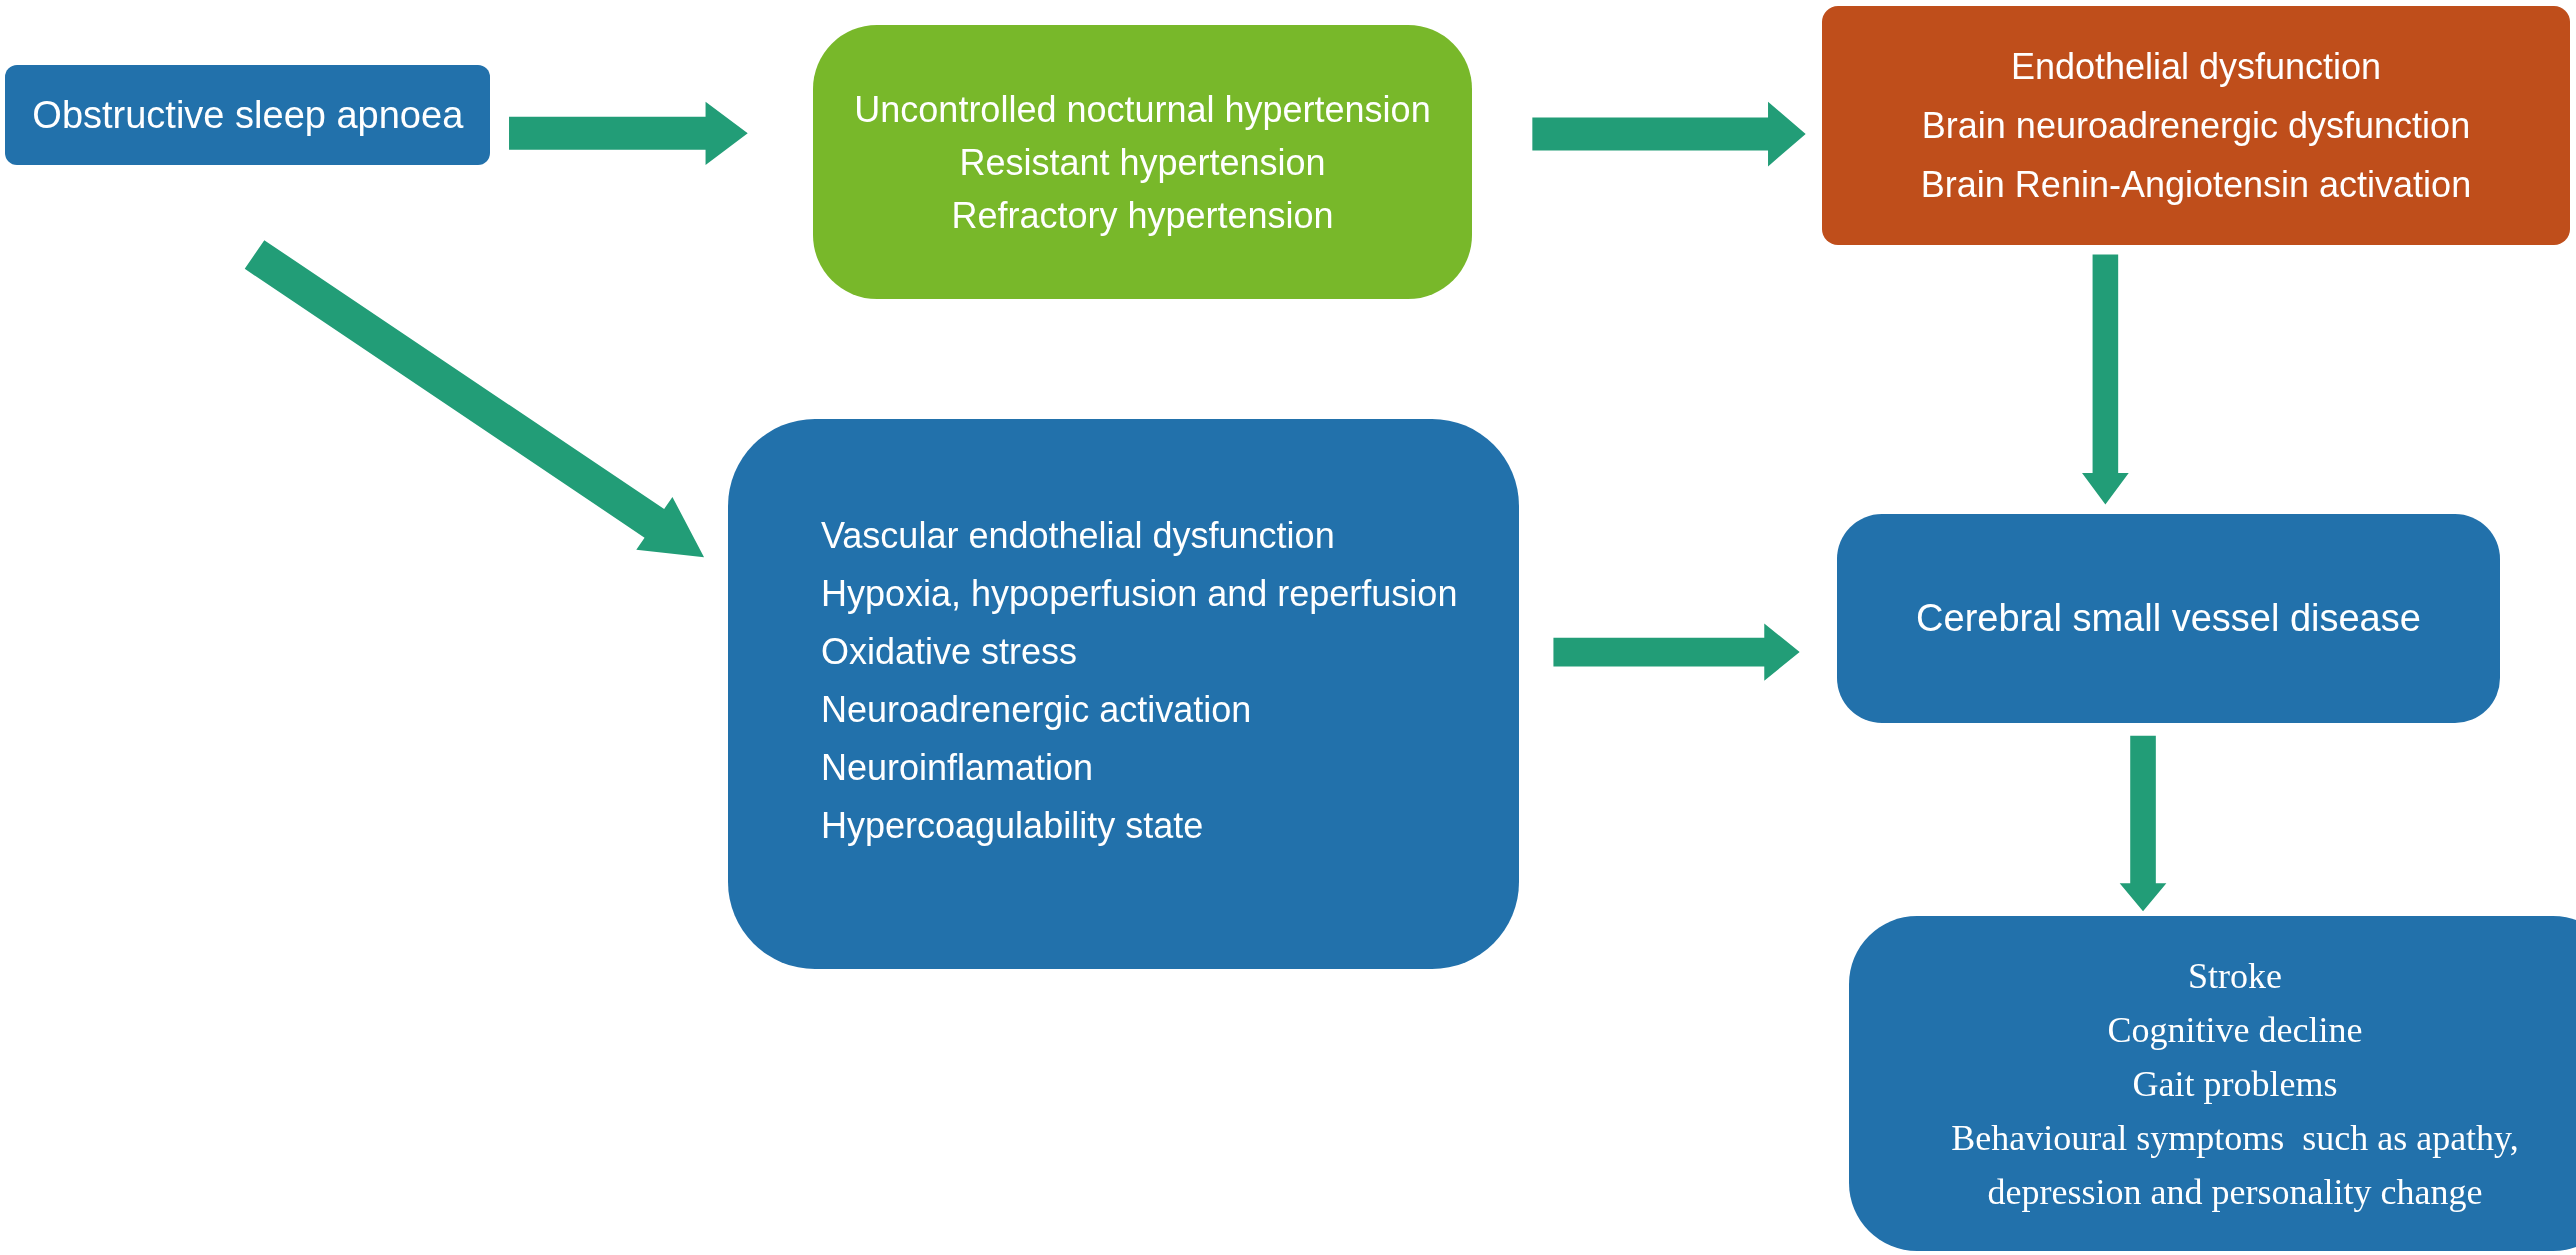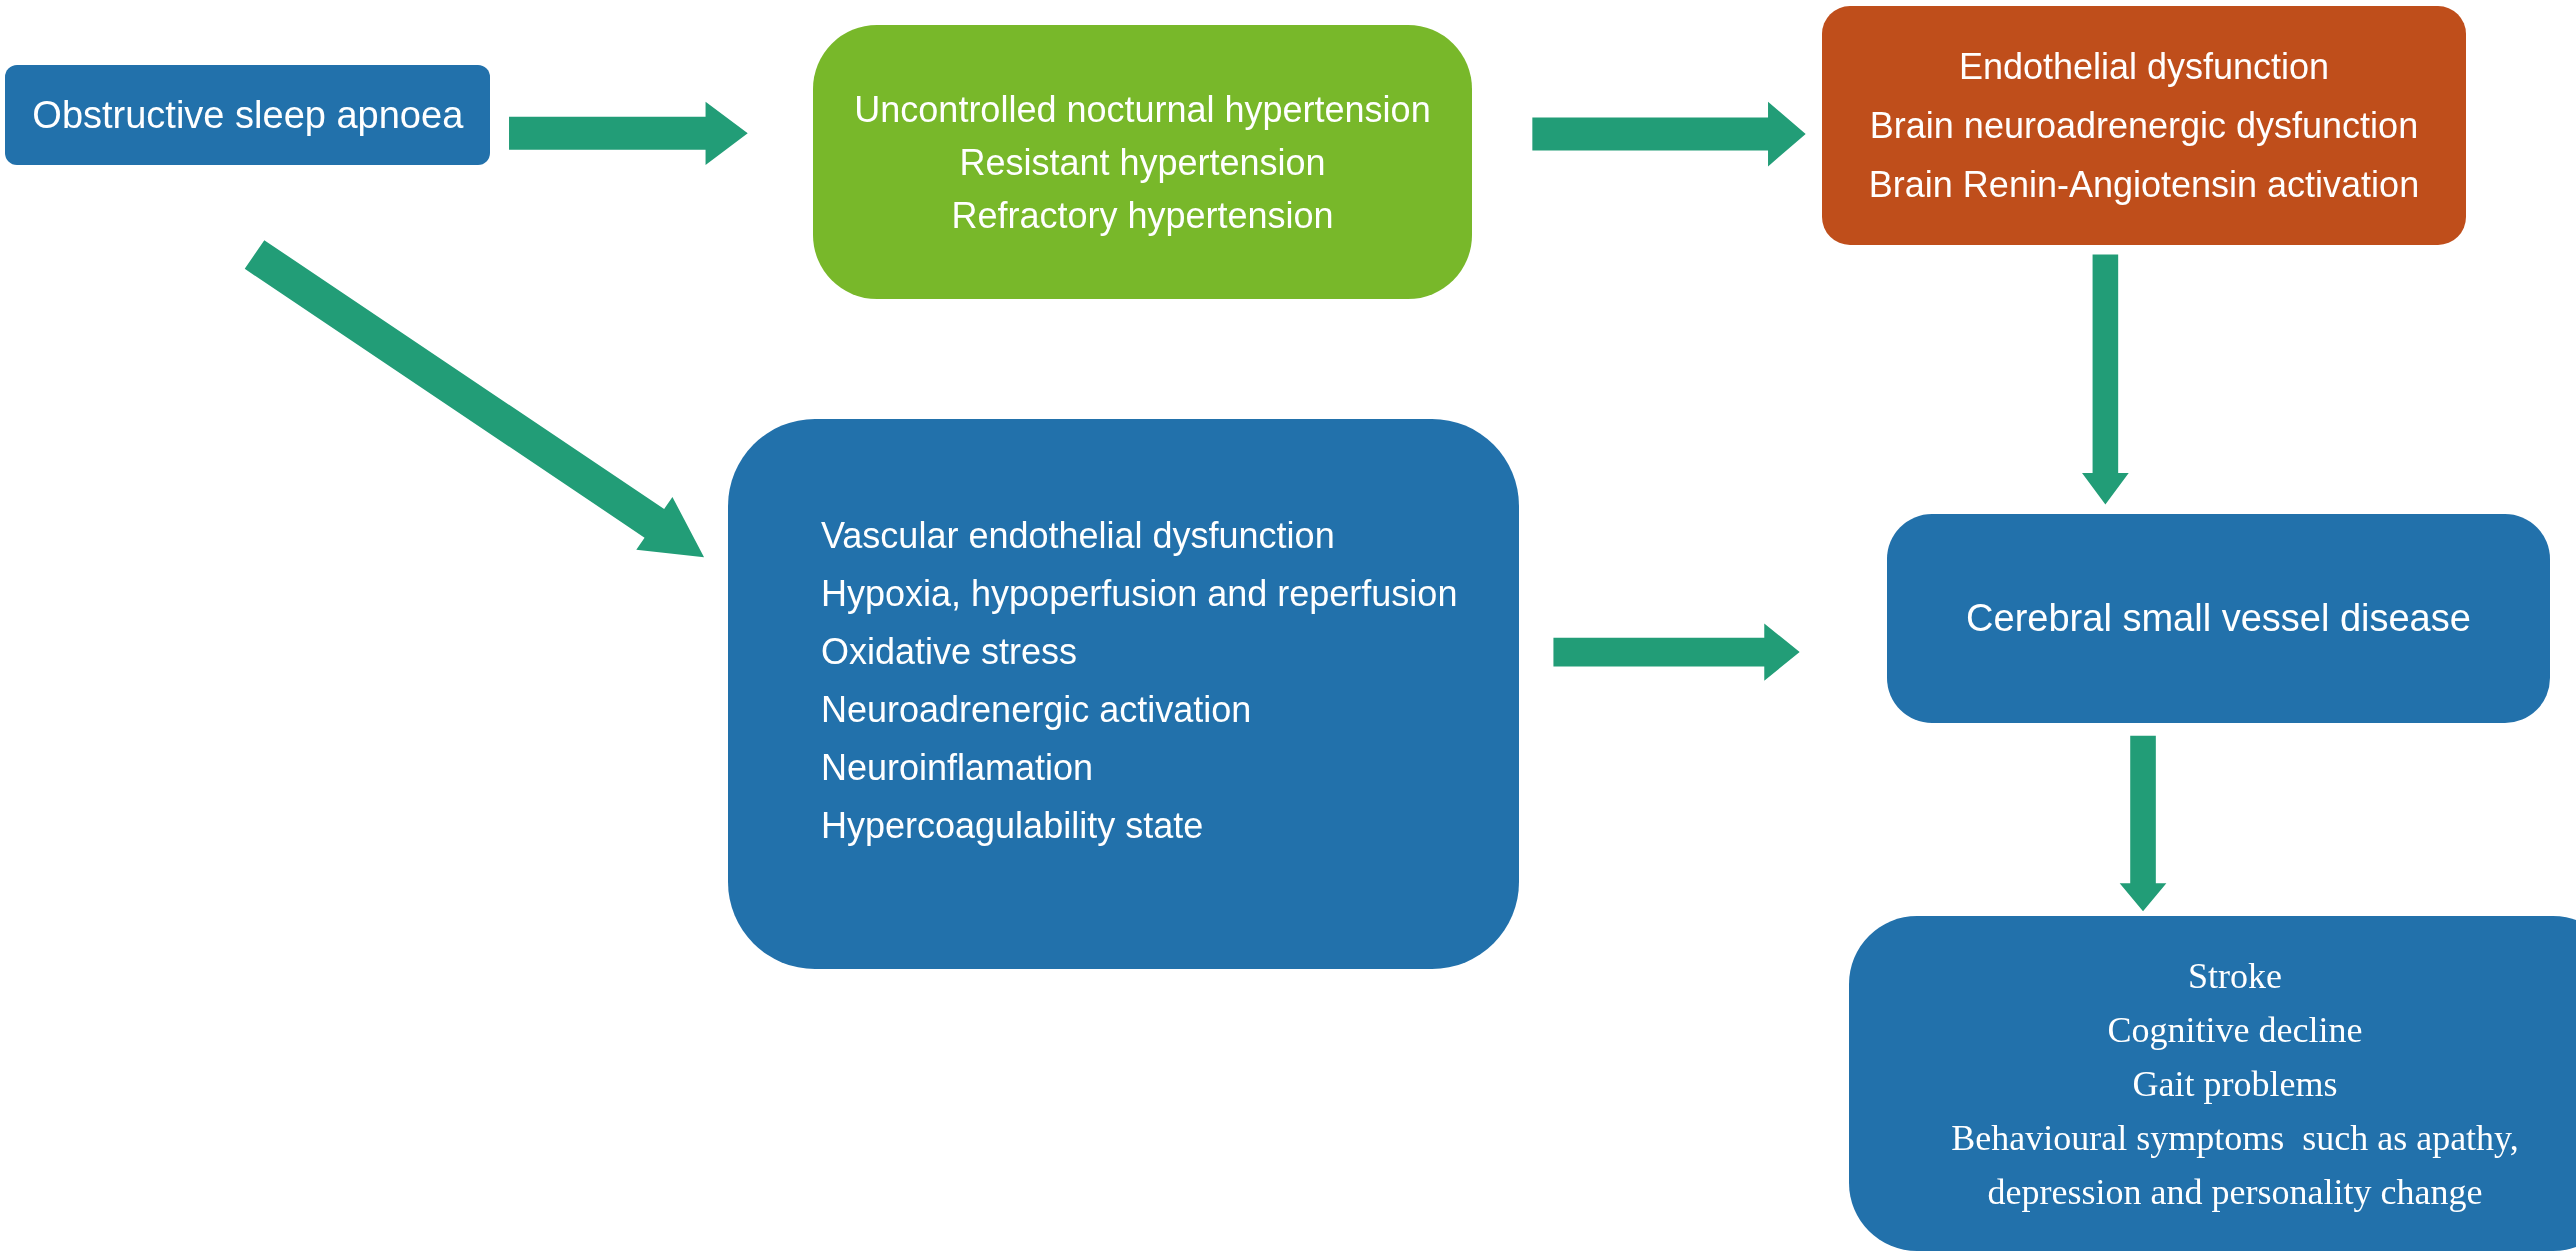--- a/index.html
+++ b/index.html
@@ -33,32 +33,32 @@
 
   .node-osa{
     left:5.3px;top:65px;width:485px;height:100px;
     border-radius:12px;font-size:38px;
   }
   .node-hypertension{
     left:813px;top:25px;width:659px;height:274px;
     border-radius:64px;font-size:36px;line-height:53px;
   }
   .node-brain{
-    left:1822px;top:6px;width:644px;height:239px;
-    border-radius:28px;font-size:36px;line-height:59px;
+    left:1822px;top:6px;width:748px;height:239px;
+    border-radius:16px;font-size:36px;line-height:59px;
   }
   .node-mechanisms{
     left:728px;top:419px;width:791px;height:550px;
     border-radius:87px;font-size:36px;line-height:58px;
     justify-content:flex-start;align-items:flex-start;
     text-align:left;
     padding:88px 30px 0 93px;
   }
   .node-csvd{
-    left:1887px;top:514px;width:663px;height:209px;
+    left:1837px;top:514px;width:663px;height:209px;
     border-radius:45px;font-size:38px;
   }
   .node-outcomes{
     left:1849px;top:916px;width:772px;height:335px;
     border-radius:68px;font-size:36px;line-height:54px;font-family:Liberation Serif, serif;
   }
   .arrows-layer{
     position:absolute;left:0;top:0;width:2576px;height:1256px;
   }
   .arrows-layer polygon{fill:var(--arrow);stroke:none;}

